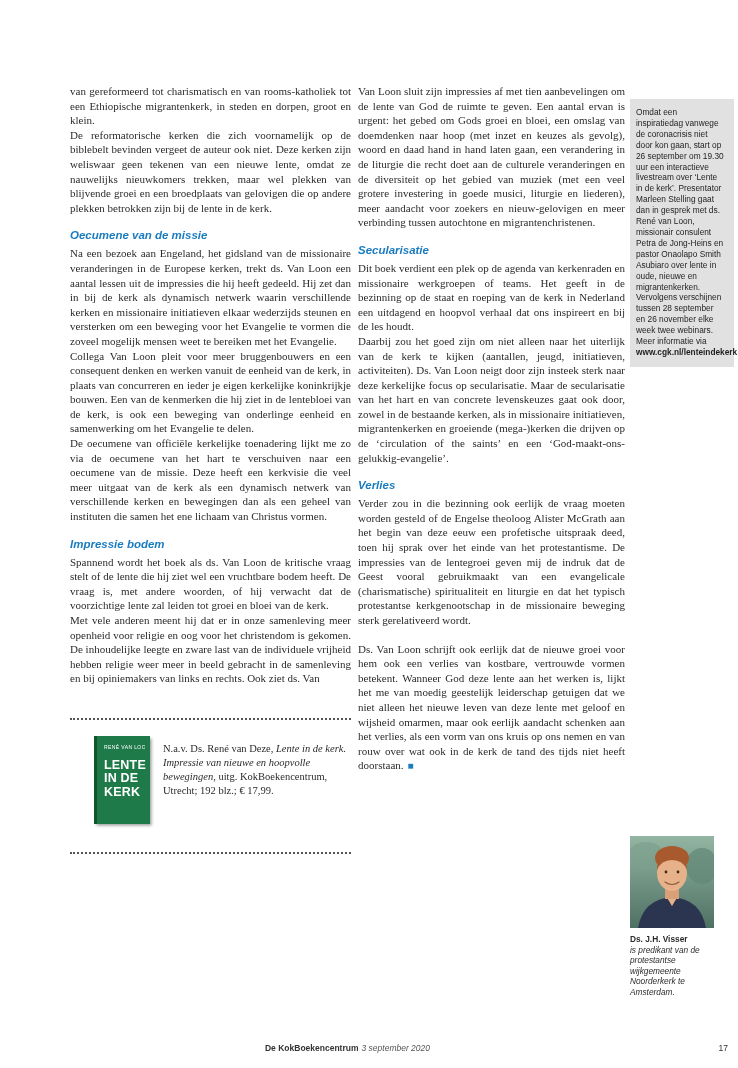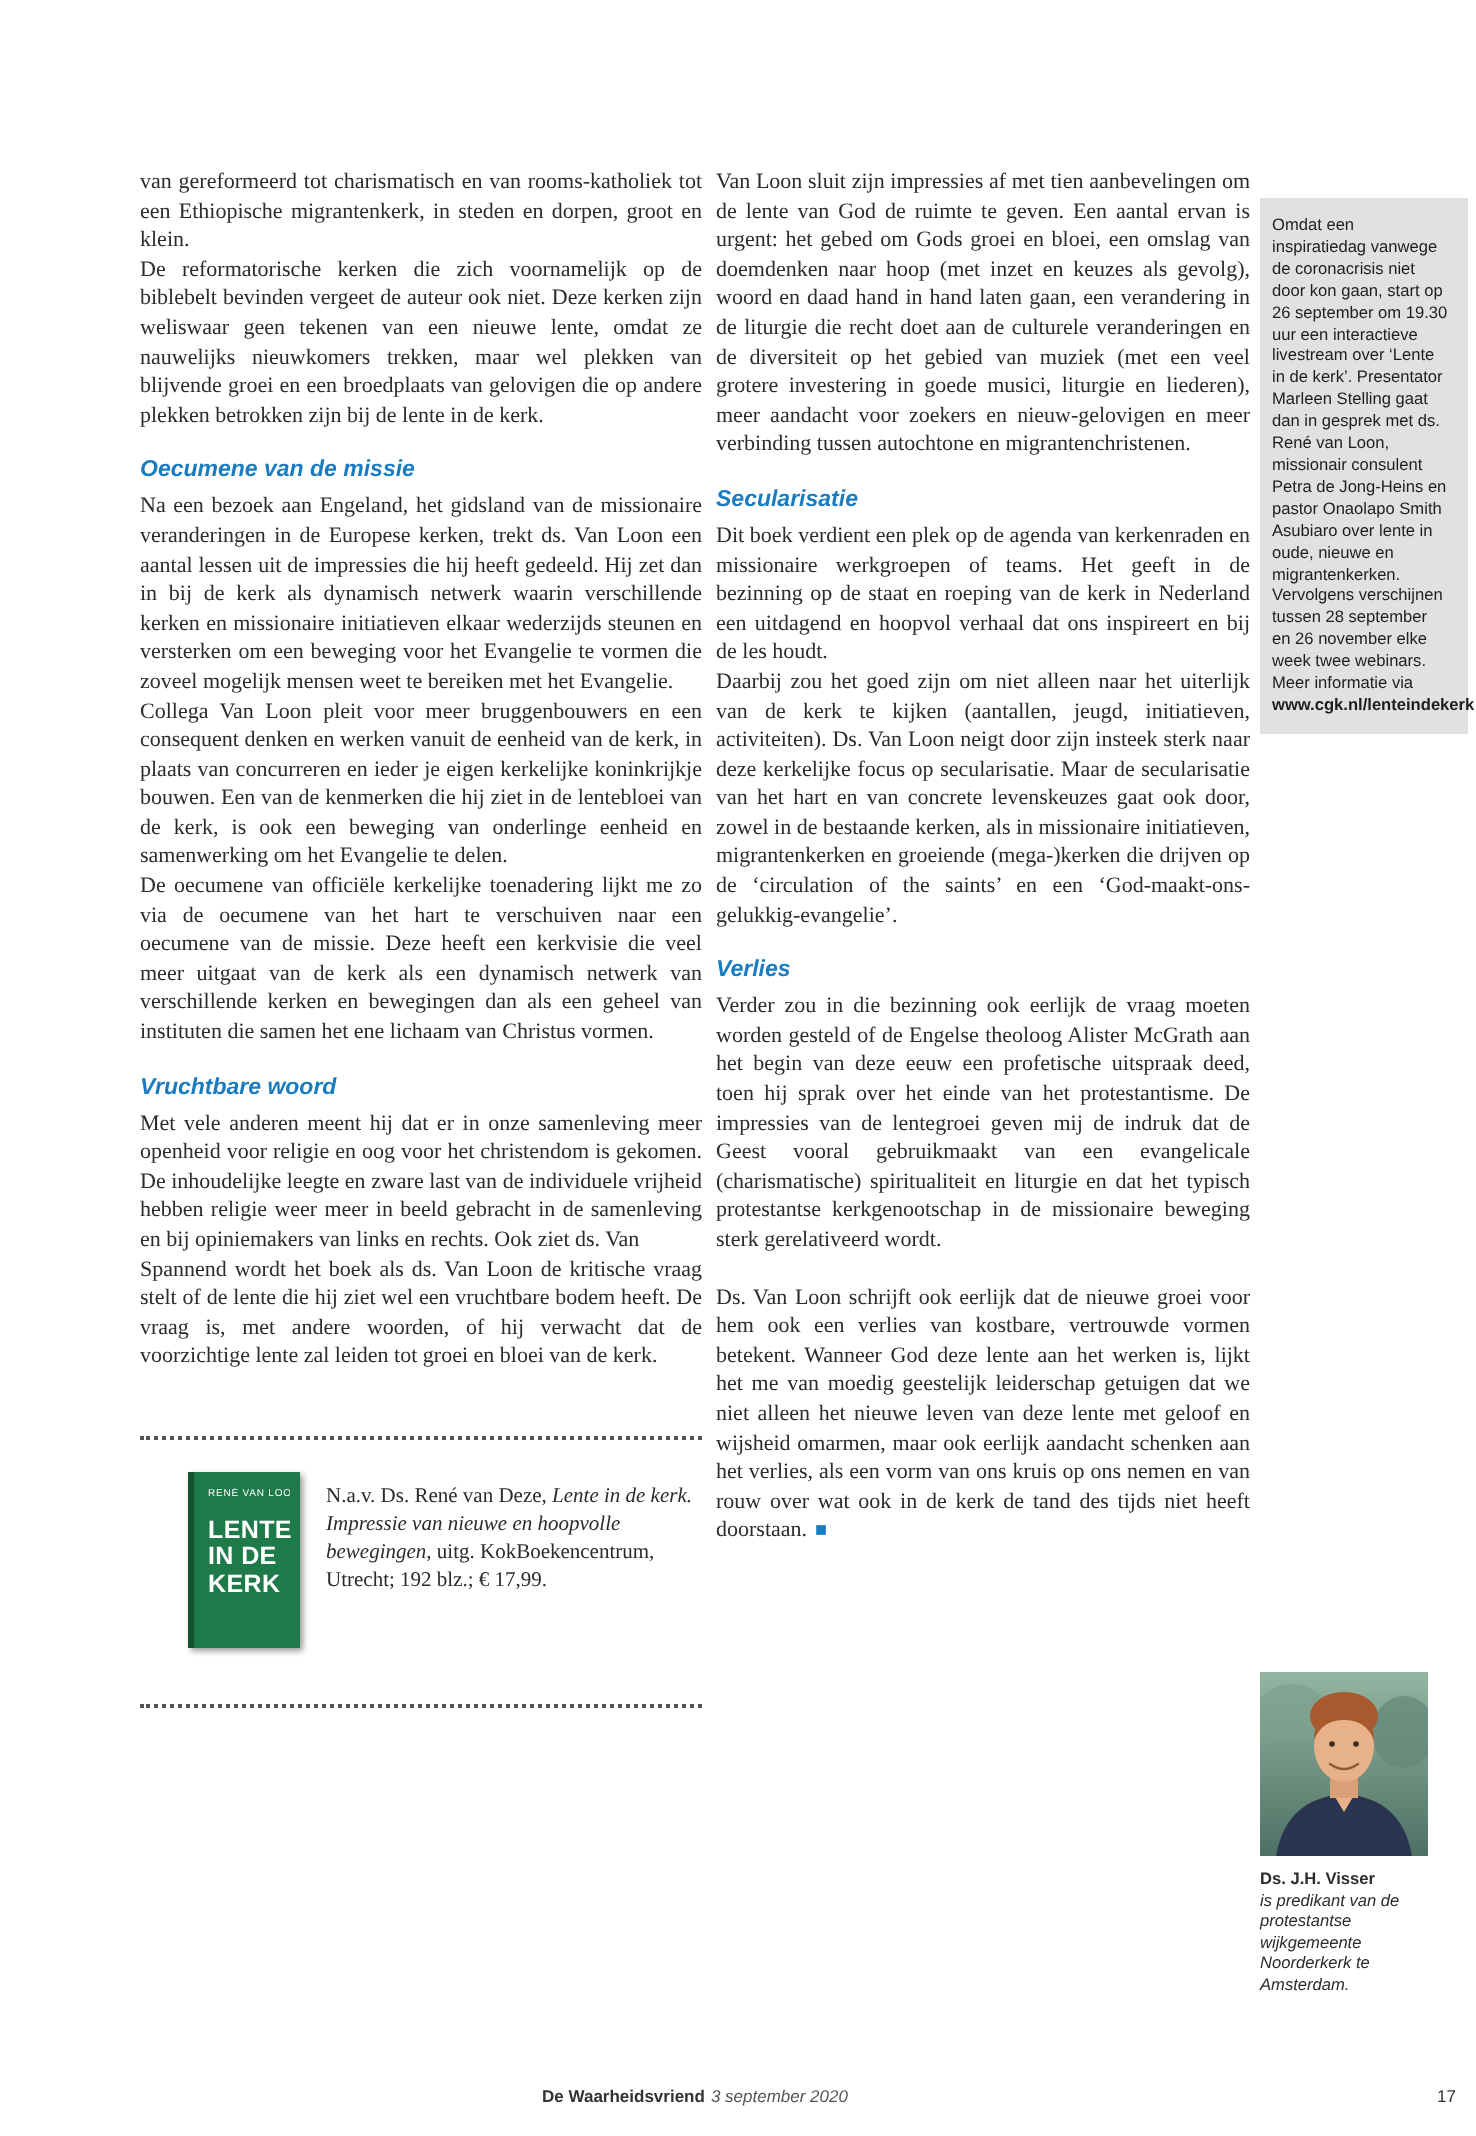--- a/index.html
+++ b/index.html
@@ -75,23 +75,23 @@
 
 <div class="page">
 
   <div class="col col-left">
     <p class="body-p">van gereformeerd tot charismatisch en van rooms-katholiek tot een Ethiopische migrantenkerk, in steden en dorpen, groot en klein.</p>
     <p class="body-p">De reformatorische kerken die zich voornamelijk op de biblebelt bevinden vergeet de auteur ook niet. Deze kerken zijn weliswaar geen tekenen van een nieuwe lente, omdat ze nauwelijks nieuwkomers trekken, maar wel plekken van blijvende groei en een broedplaats van gelovigen die op andere plekken betrokken zijn bij de lente in de kerk.</p>
     <h3 class="heading">Oecumene van de missie</h3>
     <p class="body-p">Na een bezoek aan Engeland, het gidsland van de missionaire veranderingen in de Europese kerken, trekt ds. Van Loon een aantal lessen uit de impressies die hij heeft gedeeld. Hij zet dan in bij de kerk als dynamisch netwerk waarin verschillende kerken en missionaire initiatieven elkaar wederzijds steunen en versterken om een beweging voor het Evangelie te vormen die zoveel mogelijk mensen weet te bereiken met het Evangelie.</p>
     <p class="body-p">Collega Van Loon pleit voor meer bruggenbouwers en een consequent denken en werken vanuit de eenheid van de kerk, in plaats van concurreren en ieder je eigen kerkelijke koninkrijkje bouwen. Een van de kenmerken die hij ziet in de lentebloei van de kerk, is ook een beweging van onderlinge eenheid en samenwerking om het Evangelie te delen.</p>
     <p class="body-p">De oecumene van officiële kerkelijke toenadering lijkt me zo via de oecumene van het hart te verschuiven naar een oecumene van de missie. Deze heeft een kerkvisie die veel meer uitgaat van de kerk als een dynamisch netwerk van verschillende kerken en bewegingen dan als een geheel van instituten die samen het ene lichaam van Christus vormen.</p>
-    <h3 class="heading">Vruchtbare woord</h3>
+    <h3 class="heading">Impressie bodem</h3>
+    <p class="body-p">Spannend wordt het boek als ds. Van Loon de kritische vraag stelt of de lente die hij ziet wel een vruchtbare bodem heeft. De vraag is, met andere woorden, of hij verwacht dat de voorzichtige lente zal leiden tot groei en bloei van de kerk.</p>
     <p class="body-p">Met vele anderen meent hij dat er in onze samenleving meer openheid voor religie en oog voor het christendom is gekomen. De inhoudelijke leegte en zware last van de individuele vrijheid hebben religie weer meer in beeld gebracht in de samenleving en bij opiniemakers van links en rechts. Ook ziet ds. Van</p>
-    <p class="body-p">Spannend wordt het boek als ds. Van Loon de kritische vraag stelt of de lente die hij ziet wel een vruchtbare bodem heeft. De vraag is, met andere woorden, of hij verwacht dat de voorzichtige lente zal leiden tot groei en bloei van de kerk.</p>
 
     <div class="book-note">
       <div class="dotted"></div>
       <div class="book-row">
         <div class="book-cover">
           <div class="book-cover-author">RENÉ VAN LOON</div>
           <div class="book-cover-title">
             <div>LENTE</div>
             <div>IN DE</div>
             <div>KERK</div>
@@ -139,17 +139,17 @@
       <path d="M35 46 Q42 51 49 46" stroke="#8a5a3a" stroke-width="1.2" fill="none" stroke-linecap="round"></path>
     </svg>
   </figure>
 
   <div class="author-caption">
     <span class="author-name">Ds. J.H. Visser</span>
     <span class="author-bio">is predikant van de protestantse wijkgemeente Noorderkerk te Amsterdam.</span>
   </div>
 
   <div class="footer-center">
-    <b>De Waarheidsvriend</b><i>3 september 2020</i>
+    <b>De KokBoekencentrum</b><i>3 september 2020</i>
   </div>
   <div class="page-num">17</div>
 
 </div>
 
 </body></html>

